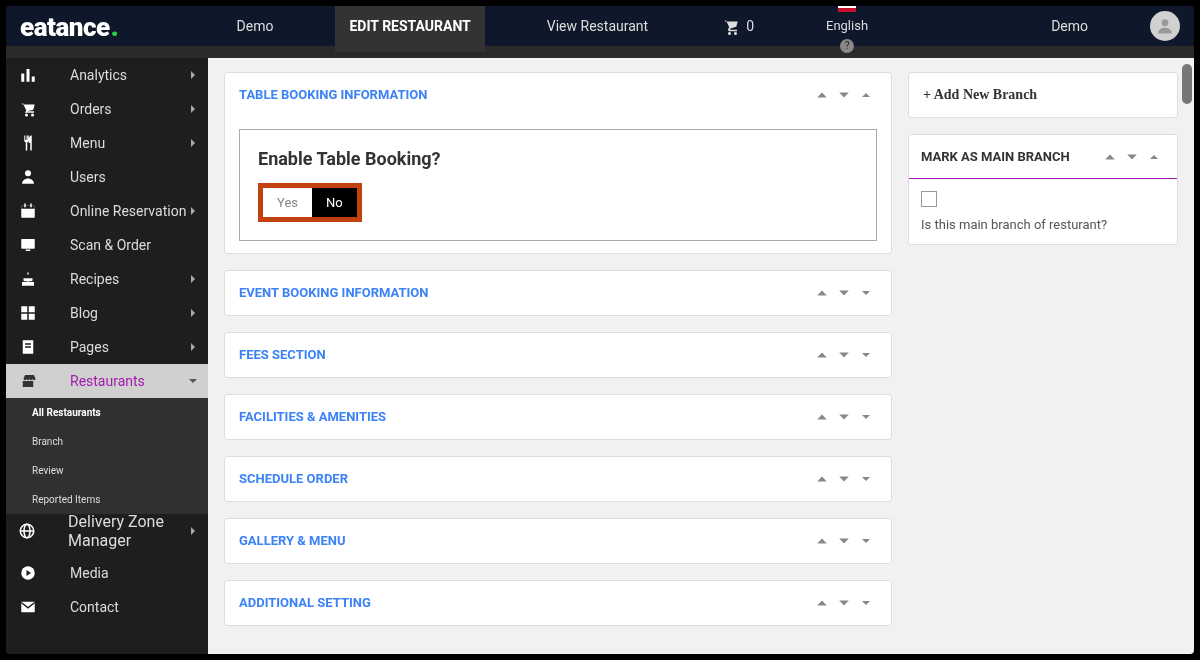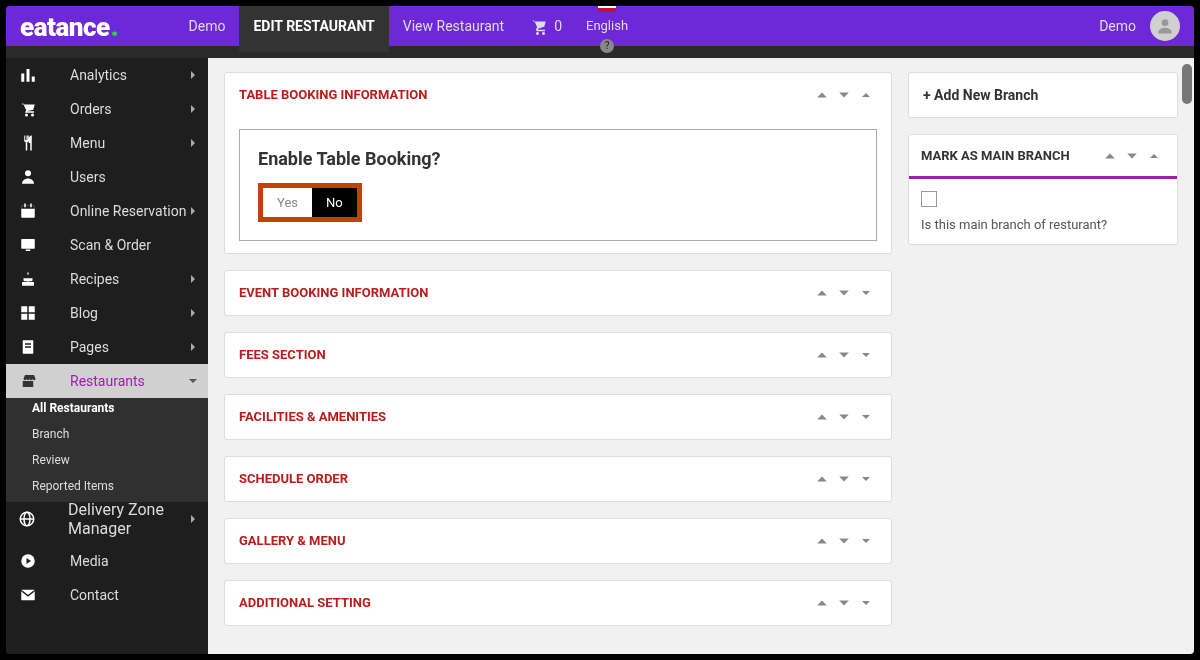--- a/index.html
+++ b/index.html
@@ -1,55 +1,55 @@
 <!DOCTYPE html>
 <html><head>
 <meta charset="utf-8">
 <style>
 * { margin:0; padding:0; box-sizing:border-box; font-family:-apple-system,BlinkMacSystemFont,"Segoe UI",Roboto,Helvetica,Arial,sans-serif; }
 html,body { width:1200px; height:660px; overflow:hidden; background:#000; }
 .frame { position:absolute; top:6px; left:6px; right:6px; bottom:6px; background:#2a2a2a; border-radius:4px; overflow:hidden; }
-.topbar { height:40px; background:#6d28d9; display:flex; align-items:center; color:#fff; padding:0 14px; }
+.topbar { height:40px; background:#0f172a; display:flex; align-items:center; color:#fff; padding:0 14px;gap:48px; }
 .logo { font-size:26px; font-weight:900; letter-spacing:-0.5px; margin-right:56px; display:flex; align-items:baseline; }
 .logo-dot { color:#2ecc40; font-size:28px; margin-left:1px; }
 .nav-item { padding:0 14px; height:52px; display:flex; align-items:center; font-size:14px; color:#ddd; cursor:pointer; }
 .nav-item.active { background:#333; font-weight:700; color:#fff; }
 .nav-cart { display:flex; align-items:center; gap:6px; padding:0 12px; color:#ddd; font-size:14px; }
 .nav-lang { display:flex; align-items:center; gap:6px; padding:0 12px; color:#ddd; font-size:13px;flex-direction:column; }
 .flag { width:18px; height:12px; background:linear-gradient(180deg,#012169 0 33%,#fff 33% 66%,#c8102e 66% 100%); display:inline-block; position:relative; }
 .help-circle { width:14px; height:14px; border-radius:50%; background:#888; color:#222; font-size:10px; display:inline-flex; align-items:center; justify-content:center; }
 .spacer { flex:1; }
 .avatar { width:30px; height:30px; border-radius:50%; background:#d0d0d0; margin-left:10px; display:flex; align-items:center; justify-content:center; }
 .avatar svg { width:20px; height:20px; fill:#999; }
 .body { position:absolute; top:52px; left:0; right:0; bottom:0; display:flex; }
 .sidebar { width:202px; background:#1e1e1e; color:#dcdcdc; overflow-y:auto; font-size:14px; }
 .side-item { height:34px; display:flex; align-items:center; padding:0 12px; cursor:pointer; gap:32px; position:relative; }
 .side-item .icn { width:20px; height:20px; display:flex; align-items:center; justify-content:center; fill:#fff; color:#fff; }
 .side-item .chev { position:absolute; right:10px; fill:#aaa; width:10px; height:10px; }
 .side-item.expanded { background:#d0d0d0; color:#a21caf; }
 .side-item.expanded .icn { fill:#333; color:#333; }
 .side-item.expanded .chev { fill:#555; }
 .sub-items { background:#303030; }
-.sub-item { padding:3px 12px 9px 26px; font-size:12px; cursor:pointer; color:#ddd; }
+.sub-item { padding:9px 12px 9px 26px; font-size:10px; cursor:pointer; color:#ddd; }
 .sub-item.active { font-weight:700; color:#fff; }
 .content { flex:1; background:#f1f1f1; overflow-y:auto; padding:14px 16px; display:flex; gap:16px; align-items:flex-start; }
 .main-col { flex:1; display:flex; flex-direction:column; gap:16px; }
 .side-col { width:270px; display:flex; flex-direction:column; gap:16px; }
 .panel { background:#fff; border:1px solid #ddd; border-radius:3px; }
-.panel-head { height:44px; display:flex; align-items:center; padding:0 14px; font-size:13px; font-weight:700; color:#b91c1c; border-bottom:1px solid transparent; }
+.panel-head { height:44px; display:flex; align-items:center; padding:0 14px; font-size:13px; font-weight:700; color:#3b82f6; border-bottom:1px solid transparent; }
 .panel-head .ttl { flex:1; }
 .panel-ctrl { width:22px; height:22px; display:flex; align-items:center; justify-content:center; fill:#888; cursor:pointer; }
 .panel-body { padding:12px 14px; }
 .inner-box { border:1px solid #aaa; padding:18px; }
 .inner-box .q { font-size:18px; font-weight:700; color:#333; margin-bottom:14px; }
 .toggle { display:flex; border:5px solid #c2410c; width:fit-content; }
 .toggle div { padding:7px 14px; font-size:13px; cursor:pointer; color:#888; }
 .toggle .on { background:#000; color:#fff; }
-.addbranch { padding:14px; font-size:14px; font-weight:700; color:#333; cursor:pointer; }
-.side-panel-head { height:44px; display:flex; align-items:center; padding:0 12px; font-size:13px; font-weight:700; color:#333; border-bottom:3px solid #a21caf; }
+.addbranch { padding:14px; font-size:14px; font-weight:700; color:#333; cursor:pointer;font-family:Liberation Serif, serif; }
+.side-panel-head { height:44px; display:flex; align-items:center; padding:0 12px; font-size:13px; font-weight:700; color:#333; border-bottom:1px solid #a21caf; }
 .side-panel-head .ttl { flex:1; }
 .chk-row { padding:12px; display:flex; align-items:flex-start; gap:10px; font-size:13px; color:#555;flex-direction:column; }
 .chk { width:16px; height:16px; border:1px solid #999; background:#fff; cursor:pointer; }
 .scrollbar-fake { position:absolute; right:2px; top:58px; width:10px; height:40px; background:#777; border-radius:5px; }
 svg { display:block; }
 </style>
 </head>
 <body>
 
 <div class="frame">

